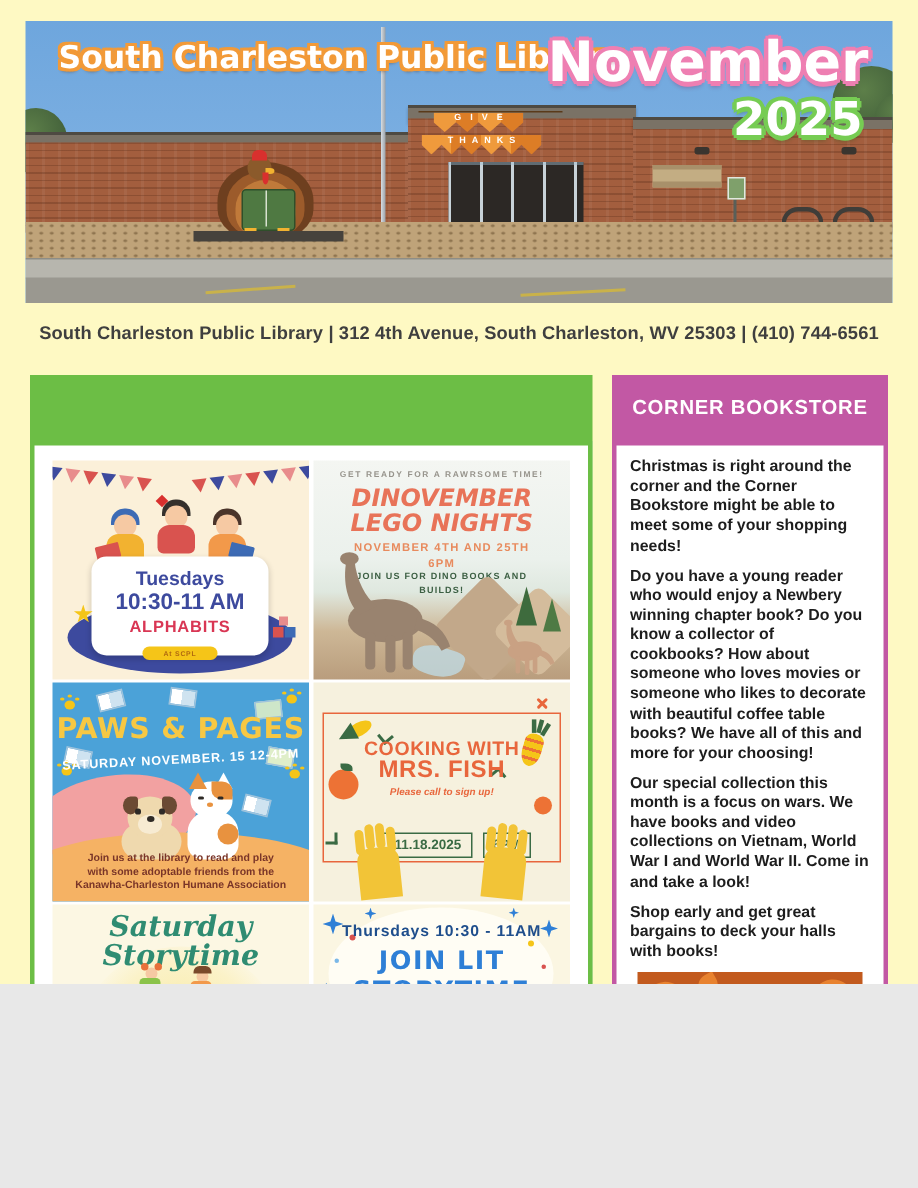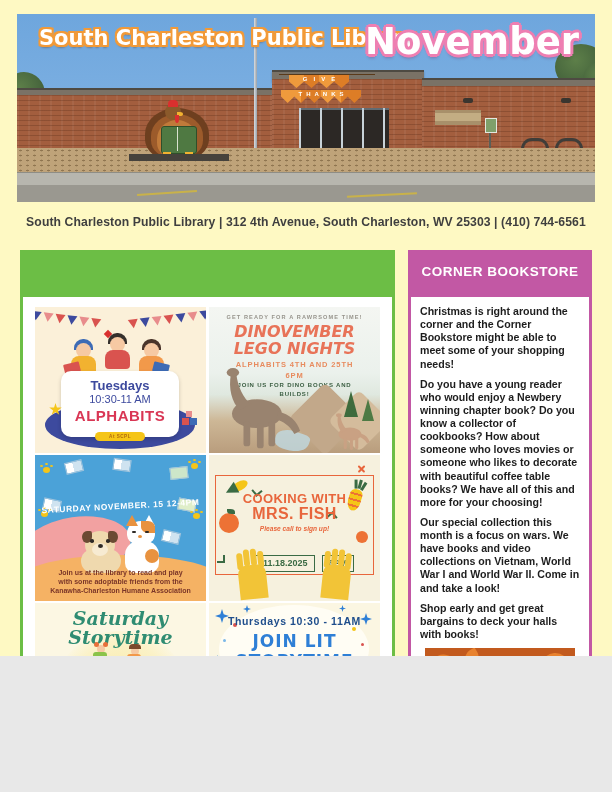--- a/index.html
+++ b/index.html
@@ -162,20 +162,21 @@
       <div class="abs" style="left:40px;top:15px;width:4px;height:8px;background:#d9302e;border-radius:0 0 50% 50%;"></div>
       <div class="abs" style="left:26px;top:26px;width:34px;height:26px;background:#4f7942;border-radius:3px;border:1px solid #2f4f2a;"></div>
       <div class="abs" style="left:42px;top:27px;width:1px;height:24px;background:#d8e2cf;"></div>
       <div class="abs" style="left:28px;top:52px;width:8px;height:6px;background:#f2b230;border-radius:0 0 3px 3px;"></div>
       <div class="abs" style="left:50px;top:52px;width:8px;height:6px;background:#f2b230;border-radius:0 0 3px 3px;"></div>
       <div class="abs" style="left:-6px;top:54px;width:100px;height:7px;background:#46423c;"></div>
     </div>
 
     <div class="abs ttl ol-orange" style="left:22px;top:12px;font-size:21px;">South Charleston Public Library</div>
     <div class="abs ttl ol-pink" style="right:16px;top:6px;font-size:37px;">November</div>
+    <div class="abs ttl ol-green" style="right:20px;top:48px;font-size:31px;">2025</div>
   </div>
 
   <div class="address">South Charleston Public Library  |  312 4th Avenue, South Charleston, WV 25303 | (410) 744-6561</div>
 
   <section class="ys-box">
     <div class="ys-content">
       <div class="grid">
 
         <div class="card" id="f1">
           <div class="bunt" style="left:-4px;top:8px;transform:rotate(7deg);">
@@ -209,37 +210,37 @@
           </div>
           <div class="kid abs" style="left:100px;top:30px;width:34px;height:44px;">
             <div class="hr" style="background:#4a342a;"></div>
               <div class="hd"></div>
               <div class="bd" style="background:#f2994a;"></div>
             <div class="bkk" style="background:#3d6bb5;left:18px;transform:rotate(14deg);"></div>
           </div>
           <div class="a-ellipse"></div>
           <div class="a-card">
             <div style="margin-top:7px;font-size:13px;font-weight:bold;color:#3d4a9e;">Tuesdays</div>
-            <div style="font-size:11px;font-weight:normal;color:#3d4a9e;">10:30-11 AM</div>
-            <div style="font-size:15px;font-weight:bold;color:#d93654;letter-spacing:.5px;margin-top:2px;">ALPHABITS</div>
+            <div style="font-size:15px;font-weight:bold;color:#3d4a9e;">10:30-11 AM</div>
+            <div style="font-size:11px;font-weight:bold;color:#d93654;letter-spacing:.5px;margin-top:2px;">ALPHABITS</div>
             <div class="a-pill">At SCPL</div>
           </div>
           <div class="abs star5" style="left:14px;top:96px;width:13px;height:13px;z-index:4;"></div>
           <div class="abs" style="right:8px;top:104px;width:16px;height:16px;z-index:4;">
             <div class="abs" style="left:0;top:7px;width:7px;height:7px;background:#d9534f;"></div>
             <div class="abs" style="left:8px;top:7px;width:7px;height:7px;background:#3d6bb5;"></div>
             <div class="abs" style="left:4px;top:0;width:6px;height:6px;background:#e88c8c;"></div>
           </div>
         </div>
 
         <div class="card" id="f2">
           <div class="dinotxt" style="top:7px;font-size:5.6px;letter-spacing:1.1px;font-weight:600;color:#97948c;">GET READY FOR A RAWRSOME TIME!</div>
           <div class="dinotxt" style="top:15px;font-size:16px;font-weight:bold;font-style:italic;color:#e87358;font-family:'DejaVu Sans',sans-serif;">DINOVEMBER</div>
           <div class="dinotxt" style="top:32px;font-size:16px;font-weight:bold;font-style:italic;color:#e87358;font-family:'DejaVu Sans',sans-serif;">LEGO NIGHTS</div>
-          <div class="dinotxt" style="top:53px;font-size:7.5px;letter-spacing:.9px;font-weight:bold;color:#e88b5e;">ALPHABITS 4TH AND 25TH</div>
+          <div class="dinotxt" style="top:53px;font-size:7.5px;letter-spacing:.9px;font-weight:bold;color:#e88b5e;">NOVEMBER 4TH AND 25TH</div>
           <div class="dinotxt" style="top:64px;font-size:7.5px;letter-spacing:.9px;font-weight:bold;color:#e88b5e;">6PM</div>
           <div class="dinotxt" style="top:75px;font-size:6px;letter-spacing:.8px;font-weight:bold;color:#3c5f43;">JOIN US FOR DINO BOOKS AND</div>
           <div class="dinotxt" style="top:84px;font-size:6px;letter-spacing:.8px;font-weight:bold;color:#3c5f43;">BUILDS!</div>
           <div class="mnt" style="left:90px;top:86px;width:52px;height:52px;"></div>
           <div class="mnt" style="left:128px;top:92px;width:44px;height:44px;background:#d4bc9c;"></div>
           <div class="abs" style="right:22px;top:84px;width:0;height:0;border-left:7px solid transparent;border-right:7px solid transparent;border-bottom:26px solid #3e6b3d;"></div>
           <div class="abs" style="right:6px;top:92px;width:0;height:0;border-left:6px solid transparent;border-right:6px solid transparent;border-bottom:22px solid #4e7a44;"></div>
           <div class="abs" style="left:66px;top:124px;width:34px;height:20px;background:#bfd9e2;border-radius:50% 20% 60% 30%;transform:rotate(18deg);opacity:.8;"></div>
           <svg class="abs" viewBox="0 0 100 90" style="left:-2px;top:56px;width:96px;height:88px;">
             <g fill="#99836f">
@@ -270,20 +271,21 @@
           <div class="bk" style="left:78px;top:4px;transform:rotate(8deg);"></div>
           <div class="bk" style="right:18px;top:12px;transform:rotate(-6deg);background:#cde6c9;"></div>
           <div class="bk" style="left:8px;top:44px;transform:rotate(12deg);"></div>
           <div class="bk" style="right:10px;top:44px;transform:rotate(10deg);background:#dfeec9;"></div>
           <div class="bk" style="left:20px;top:72px;transform:rotate(-10deg);"></div>
           <div class="bk" style="right:26px;top:76px;transform:rotate(14deg);"></div>
           <div class="paw" style="left:8px;top:12px;"></div>
           <div class="paw" style="right:8px;top:8px;"></div>
           <div class="paw" style="left:6px;top:56px;"></div>
           <div class="paw" style="right:6px;top:58px;"></div>
+          <div class="ctr abs" style="top:20px;font-size:19px;font-weight:bold;color:#f7c843;letter-spacing:.5px;font-family:'DejaVu Sans',sans-serif;">PAWS &amp; PAGES</div>
           <div class="ctr abs" style="top:46px;font-size:8.4px;font-weight:bold;color:#fff;letter-spacing:.6px;transform:rotate(-3deg);">SATURDAY NOVEMBER. 15  12-4PM</div>
           <div class="p-blob"></div>
           <div class="p-band"></div>
 
           <div class="abs" style="left:42px;top:76px;width:46px;height:44px;">
             <div class="abs" style="left:4px;top:18px;width:40px;height:24px;background:#efd9ae;border-radius:12px;"></div>
             <div class="abs" style="left:8px;top:0;width:30px;height:28px;background:#efd9ae;border-radius:50%;"></div>
             <div class="abs" style="left:5px;top:0;width:10px;height:12px;background:#6b4a33;border-radius:50% 20% 50% 50%;"></div>
             <div class="abs" style="left:31px;top:0;width:10px;height:12px;background:#6b4a33;border-radius:20% 50% 50% 50%;"></div>
             <div class="abs" style="left:15px;top:12px;width:16px;height:13px;background:#f7ebd2;border-radius:50%;"></div>

